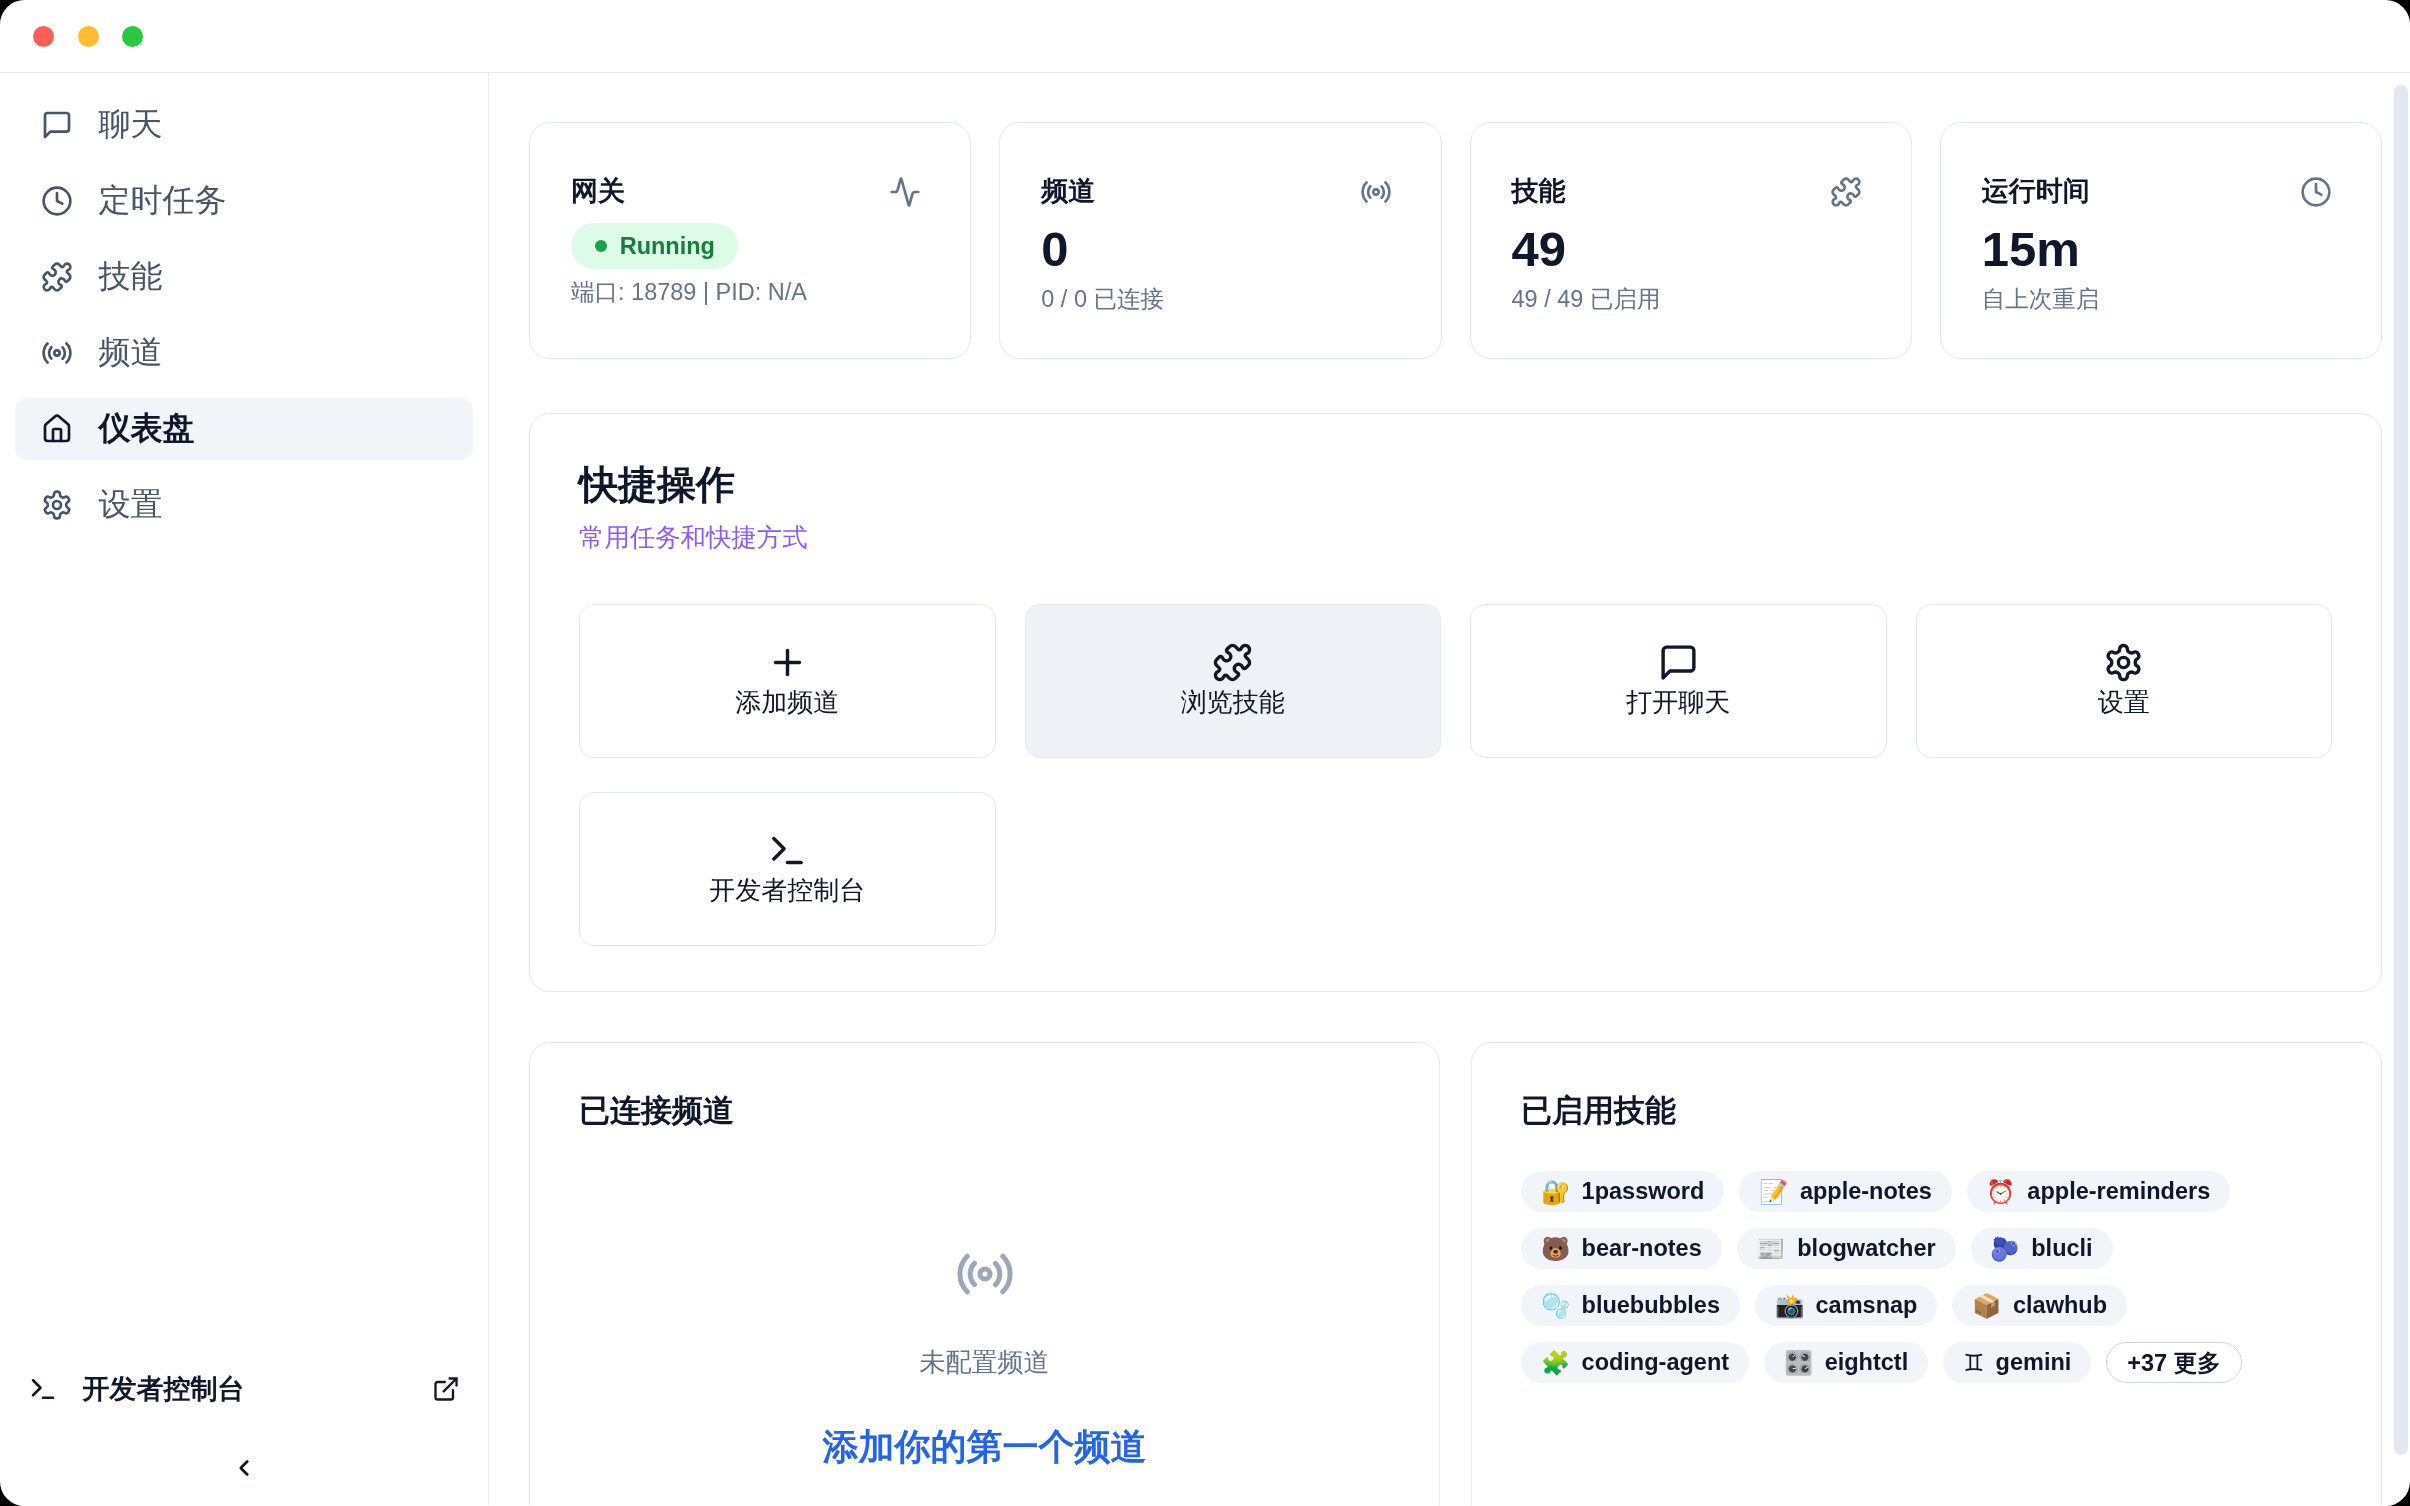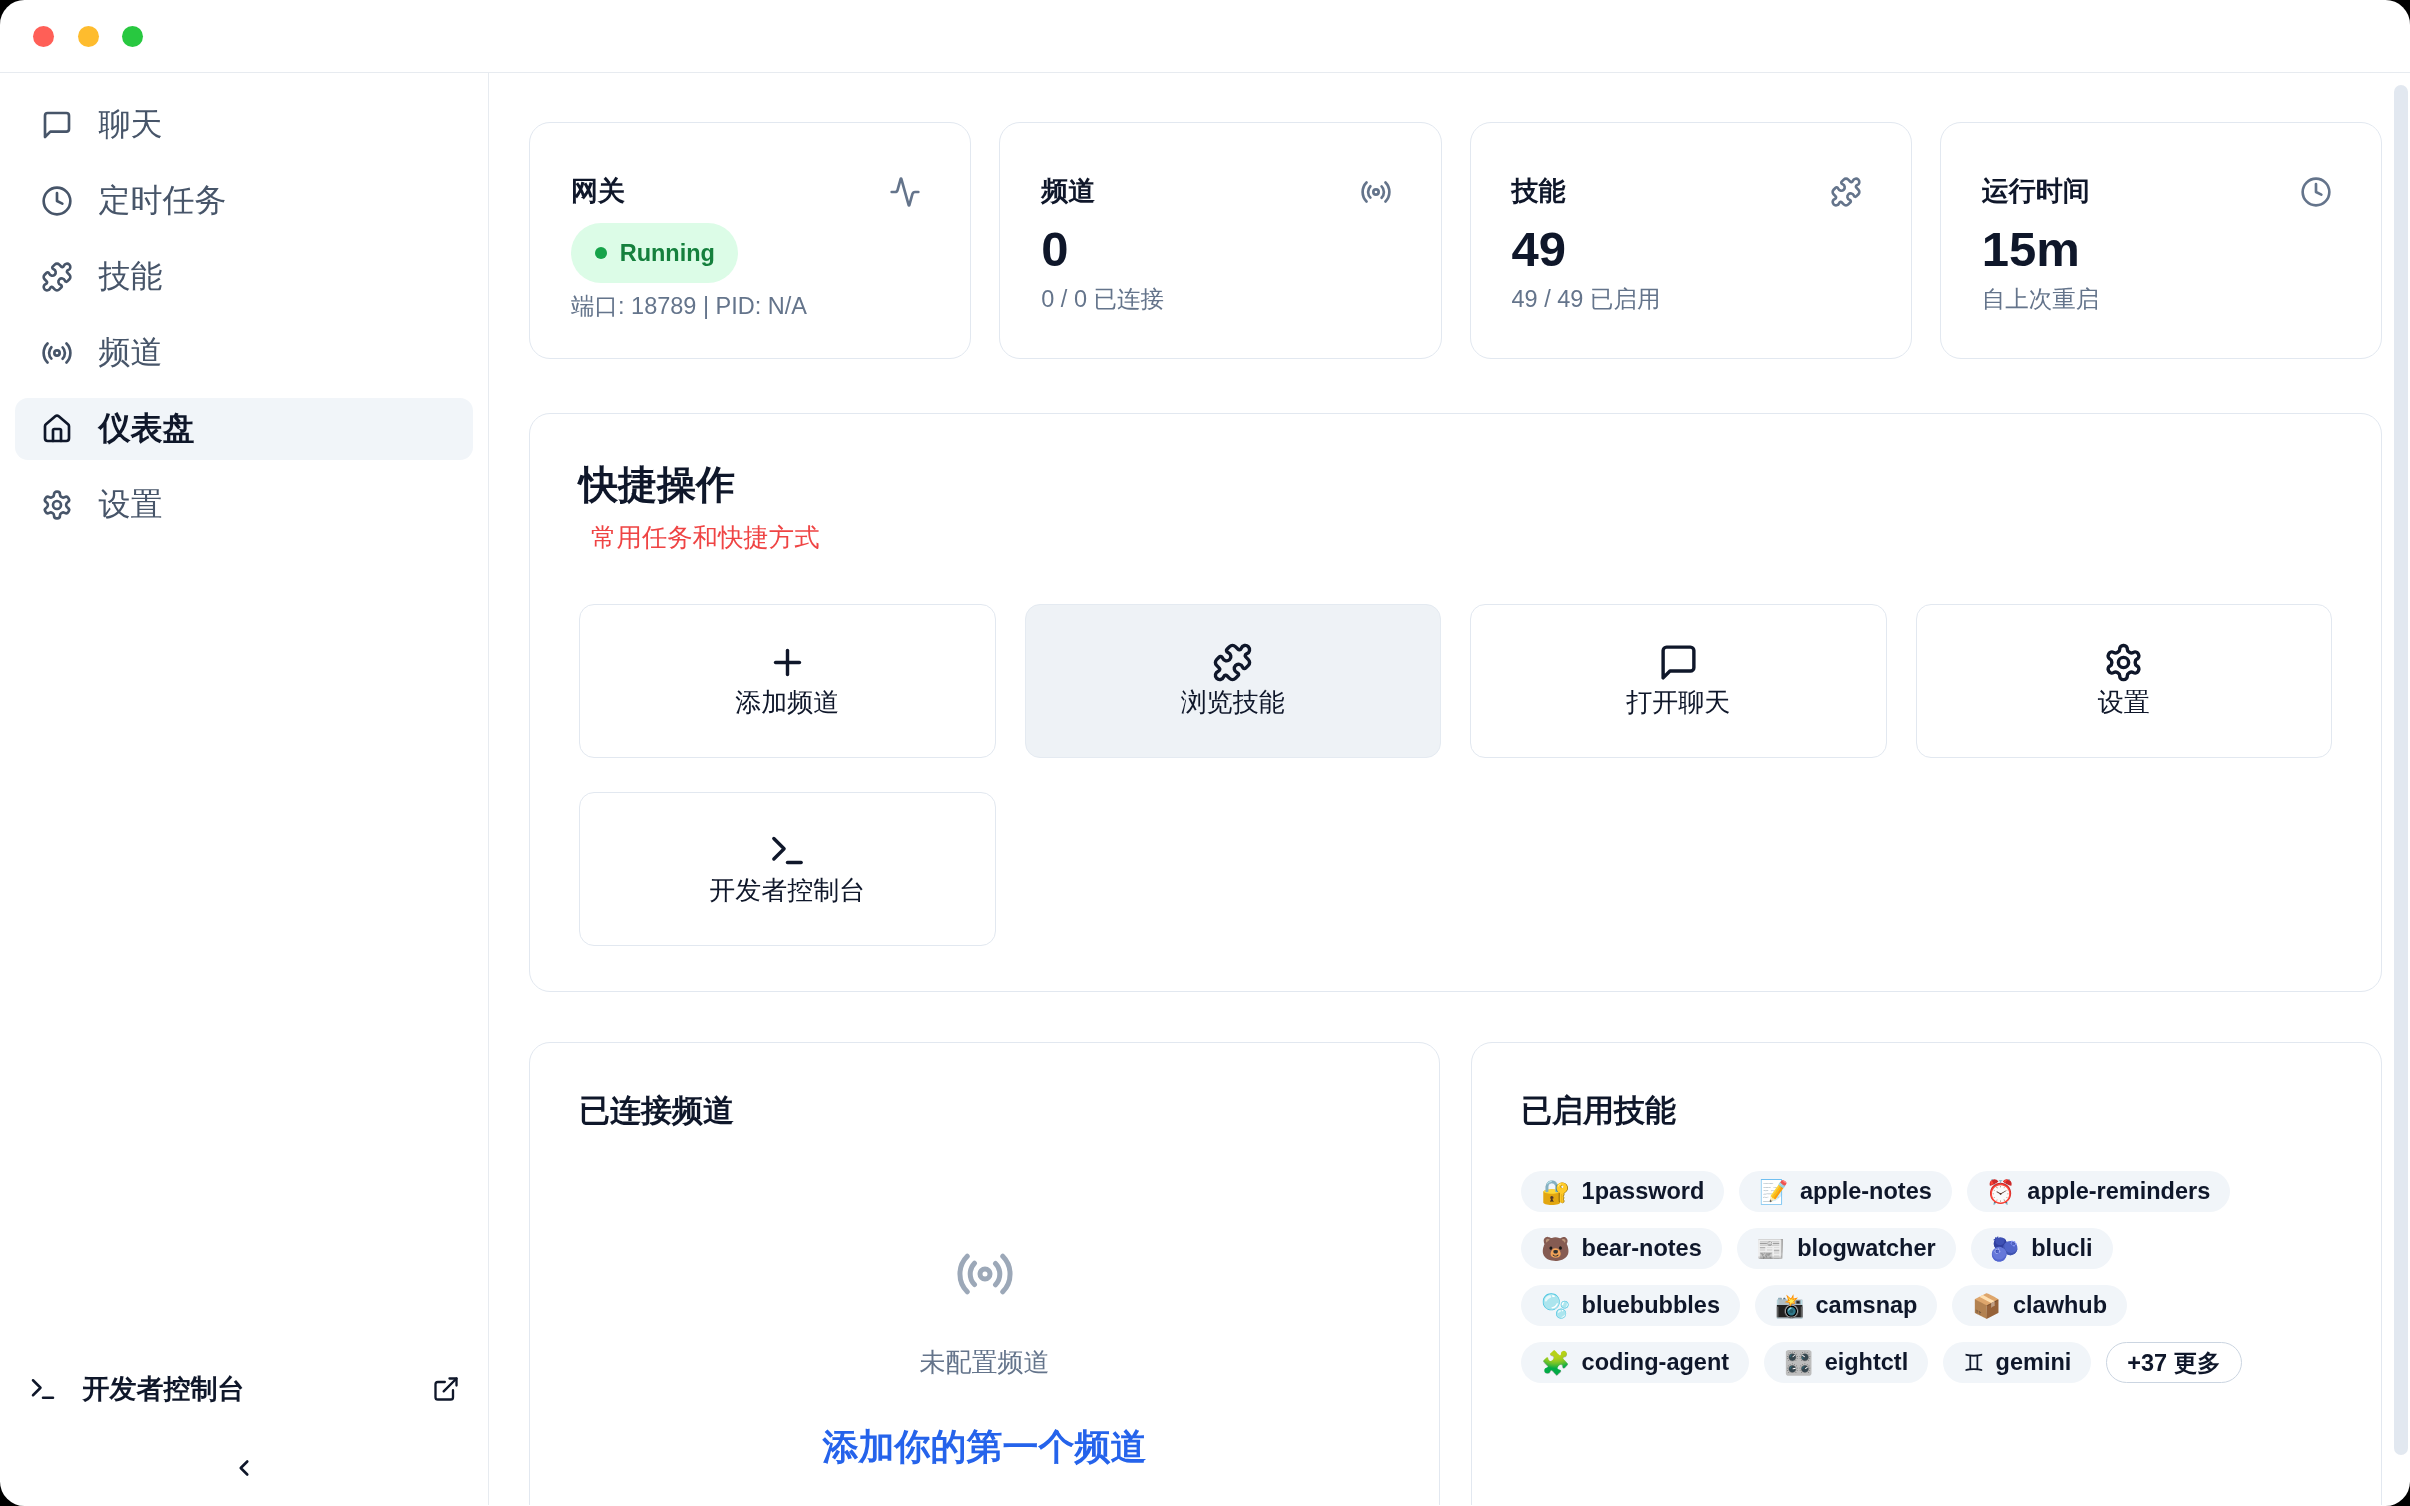--- a/index.html
+++ b/index.html
@@ -37,27 +37,27 @@
   
   .stats-grid { display:grid; grid-template-columns:repeat(4,1fr); gap:28px; }
   .card { background:#fff; border:0.9px solid #e2e8f0; border-radius:21px; }
   .stat-card { height:237px; padding:51px 49px 0 41px; }
   .stat-head { display:flex; justify-content:space-between; align-items:flex-start; }
   .stat-title { font-size:27px; font-weight:700; line-height:34px; }
   .stat-icon { color:#64748b; display:flex; margin-top:1.9px; }
   .stat-value { font-size:49px; font-weight:700; line-height:53px; margin-top:15px; }
   .stat-sub { font-size:23.5px; color:#64748b; line-height:28px; margin-top:9.4px; }
   .badge { display:inline-flex; align-items:center; gap:13px; background:#dcfce7; color:#15803d;
-           border-radius:941px; padding:0 23.5px; height:60px; font-size:23.5px; font-weight:700; margin-top:15px;text-align:right; }
+           border-radius:941px; padding:0 23.5px; height:46px; font-size:23.5px; font-weight:700; margin-top:15px;text-align:right; }
   .badge-dot { width:12.2px; height:12.2px; border-radius:50%; background:#16a34a; }
 
   
   .qa-card { margin-top:54px; padding:47px 49px 45px; }
   .qa-title { font-size:39px; font-weight:700; line-height:47px; }
-  .qa-sub { font-size:25.4px; color:#ef4444; margin-top:13px; line-height:32px;margin-left:12px; }
+  .qa-sub { font-size:25.4px; color:#8b5cf6; margin-top:13px; line-height:32px; }
   .qa-grid { margin-top:51px; display:grid; grid-template-columns:repeat(4,1fr); gap:34px 29px; }
   .qa-btn { height:154px; border:0.9px solid #e2e8f0; border-radius:15px; background:#fff;
             display:flex; flex-direction:column; align-items:center; justify-content:center; gap:2px;
             font-size:26px; color:#0f172a; cursor:pointer; font-family:inherit; }
   .qa-btn.highlighted { background:#eef2f6; border-color:#e4eaf1; }
 
   
   .bottom-grid { margin-top:50px; display:grid; grid-template-columns:1fr 1fr; gap:31px; }
   .panel { height:810px; padding:47px 49px; }
   .panel-title { font-size:31px; font-weight:700; line-height:41px; }

